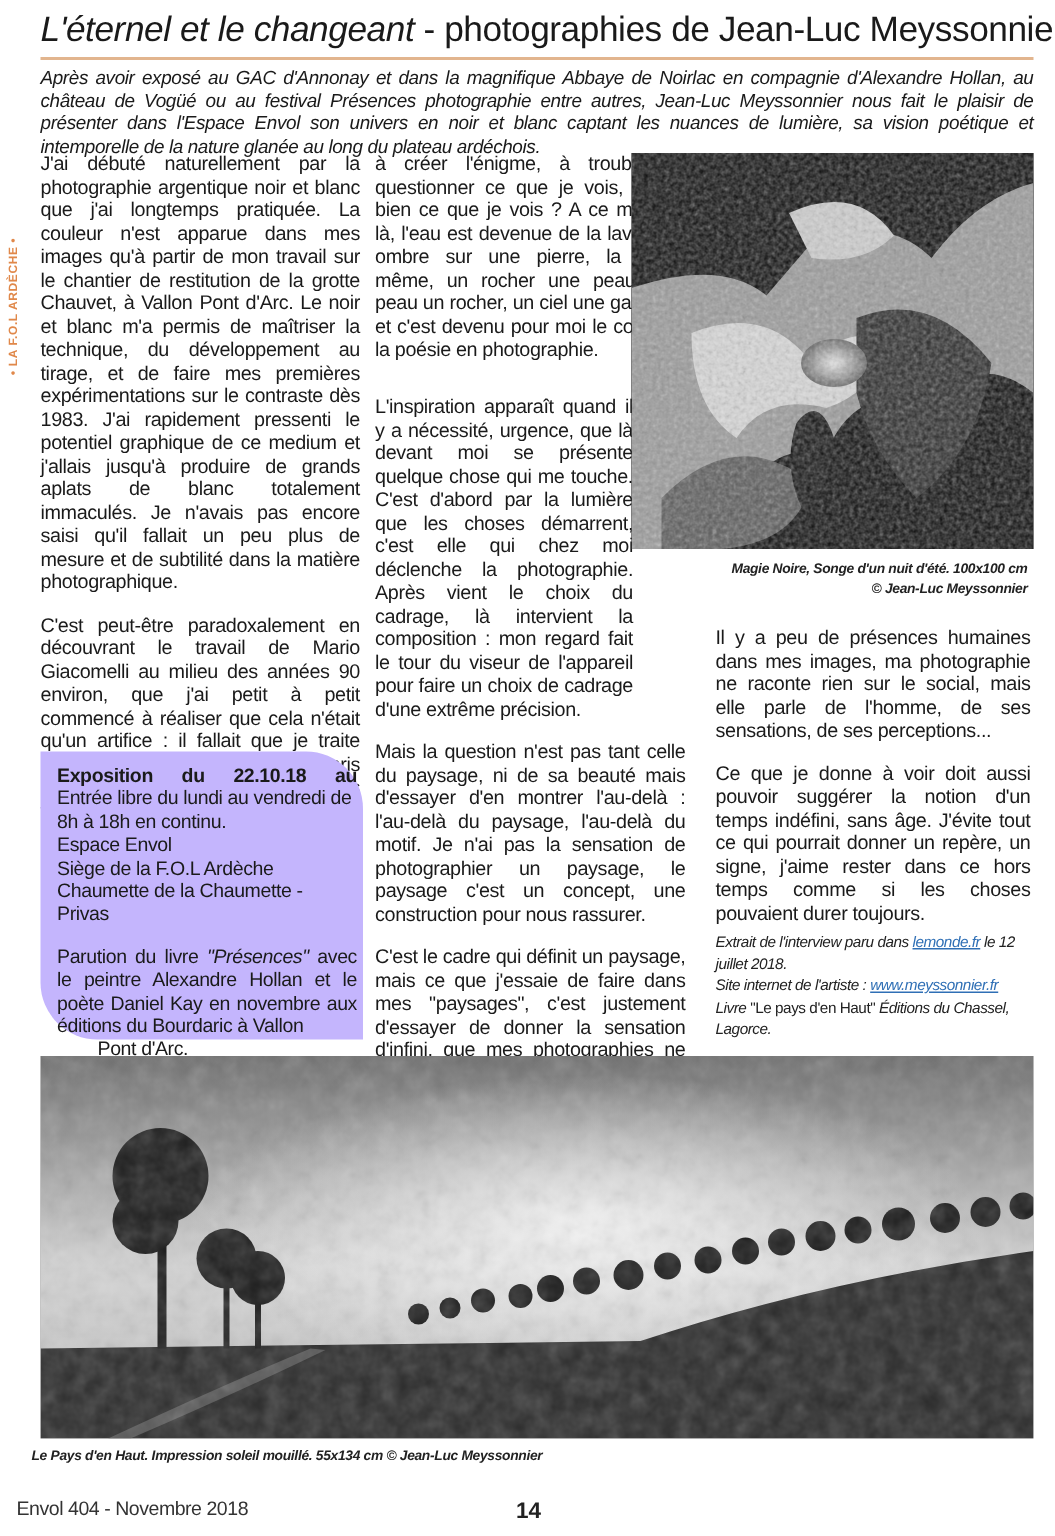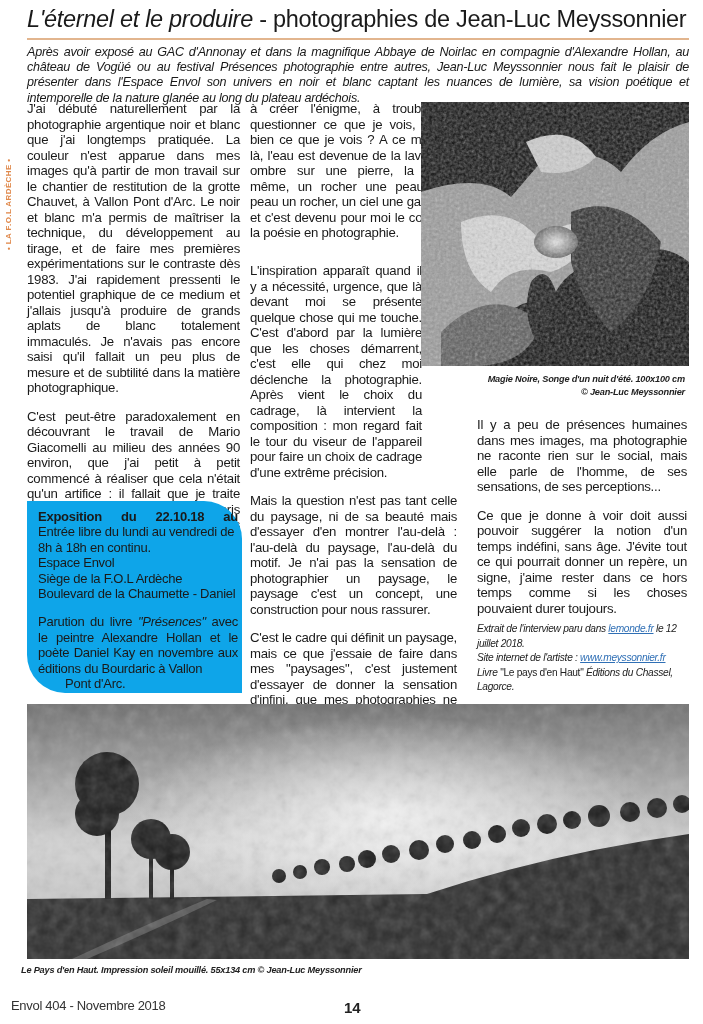--- a/index.html
+++ b/index.html
@@ -10,40 +10,40 @@
   .side-tag{position:absolute;left:2px;top:92px;width:16px;height:180px;}
   .side-tag span{position:absolute;left:0;top:0;transform-origin:0 0;transform:translate(2px,158px) rotate(-90deg);font-size:8px;color:#e0884a;white-space:nowrap;letter-spacing:0.4px;font-weight:bold;}
   .intro{position:absolute;left:27px;top:45px;width:662px;font-size:12.6px;line-height:15.2px;font-style:italic;text-align:justify;letter-spacing:-0.25px;}
   .col{position:absolute;font-size:13.2px;line-height:15.5px;text-align:justify;letter-spacing:-0.25px;}
   .col p{margin:0 0 13px 0;}
   .col1{left:27px;top:101px;width:213px;}
   .col2{left:250px;top:101px;width:207px;}
   .col2b{left:250px;top:263px;width:207px;}
   .col2c{left:250px;top:446px;width:207px;margin-top:47px;}
   .col3{left:477px;top:417px;width:210px;}
-  .box{position:absolute;left:27px;top:501px;width:215px;height:192px;background:#0ea5e9;border-radius:0 38px 0 38px;}
+  .box{position:absolute;left:27px;top:501px;width:215px;height:192px;background:#c4b5fd;border-radius:0 38px 0 38px;}
   .box-inner{position:absolute;left:11px;top:8px;width:200px;font-size:13px;line-height:15.4px;letter-spacing:-0.25px;}
   .box-inner .h{font-weight:bold;display:flex;justify-content:space-between;}
   .box-inner p{margin:0;}
   .box-inner .par{margin-top:13px;text-align:justify;}
   .box-inner .par .last{display:block;text-align:left;padding-left:27px;}
   .photo1{position:absolute;left:421px;top:102px;width:268px;height:264px;background:#111;overflow:hidden;}
   .cap1{position:absolute;left:440px;top:373px;width:245px;text-align:right;font-size:9.2px;line-height:12.5px;font-style:italic;font-weight:bold;color:#222;letter-spacing:-0.2px;}
   .credits{position:absolute;left:477px;top:622px;width:212px;font-size:10.2px;line-height:14.6px;font-style:italic;color:#222;letter-spacing:-0.3px;}
   .credits a{color:#2f6fb5;text-decoration:underline;}
   .credits .up{font-style:normal;}
   .photo2{position:absolute;left:27px;top:704px;width:662px;height:255px;background:#888;overflow:hidden;}
   .cap2{position:absolute;left:21px;top:965px;font-size:9.2px;font-style:italic;font-weight:bold;color:#222;letter-spacing:-0.2px;}
   .footer-left{position:absolute;left:11px;top:998px;font-size:13px;color:#333;letter-spacing:-0.3px;}
   .footer-page{position:absolute;left:344px;top:999px;font-size:15px;font-weight:bold;color:#222;}
 </style>
 </head>
 <body>
 
-<div class="title"><i>L'éternel et le produire</i><span> - photographies de Jean-Luc Meyssonnier</span></div>
+<div class="title"><i>L'éternel et le changeant</i><span> - photographies de Jean-Luc Meyssonnier</span></div>
 <div class="rule"></div>
 
 <div class="side-tag">
     <span>• LA F.O.L ARDÈCHE •</span>
   </div>
 
 <div class="intro">Après avoir exposé au GAC d'Annonay et dans la magnifique Abbaye de Noirlac en compagnie d'Alexandre Hollan, au château de Vogüé ou au festival Présences photographie entre autres, Jean-Luc Meyssonnier nous fait le plaisir de présenter dans l'Espace Envol son univers en noir et blanc captant les nuances de lumière, sa vision poétique et intemporelle de la nature glanée au long du plateau ardéchois.</div>
 
 <div class="col col1">
   <p>J'ai débuté naturellement par la photographie argentique noir et blanc que j'ai longtemps pratiquée. La couleur n'est apparue dans mes images qu'à partir de mon travail sur le chantier de restitution de la grotte Chauvet, à Vallon Pont d'Arc. Le noir et blanc m'a permis de maîtriser la technique, du développement au tirage, et de faire mes premières expérimentations sur le contraste dès 1983. J'ai rapidement pressenti le potentiel graphique de ce medium et j'allais jusqu'à produire de grands aplats de blanc totalement immaculés. Je n'avais pas encore saisi qu'il fallait un peu plus de mesure et de subtilité dans la matière photographique.</p>
@@ -54,21 +54,21 @@
   <div class="box-inner">
     <div class="h">
       <span>Exposition</span>
       <span>du</span>
       <span>22.10.18</span>
       <span>au</span>
     </div>
     <p>Entrée libre du lundi au vendredi de 8h à 18h en continu.</p>
     <p>Espace Envol</p>
     <p>Siège de la F.O.L Ardèche</p>
-    <p>Boulevard de la Chaumette - Daniel</p>
+    <p>Chaumette de la Chaumette - Privas</p>
     <p class="par"><span>Parution du livre </span><i>"Présences"</i><span> avec le peintre Alexandre Hollan et le poète Daniel Kay en novembre aux éditions du Bourdaric à Vallon</span><span class="last">Pont d'Arc.</span></p>
   </div>
 </div>
 
 <div class="col col2">
   <p>à créer l'énigme, à troubler, à questionner ce que je vois, est-ce bien ce que je vois ? A ce moment là, l'eau est devenue de la lave, une ombre sur une pierre, la pierre même, un rocher une peau, une peau un rocher, un ciel une galaxie... et c'est devenu pour moi le cœur de la poésie en photographie.</p>
 </div>
 <div class="col col2b">
   <p style="width:172px">L'inspiration apparaît quand il y a nécessité, urgence, que là devant moi se présente quelque chose qui me touche. C'est d'abord par la lumière que les choses démarrent, c'est elle qui chez moi déclenche la photographie. Après vient le choix du cadrage, là intervient la composition : mon regard fait le tour du viseur de l'appareil pour faire un choix de cadrage d'une extrême précision.</p>
 </div>

